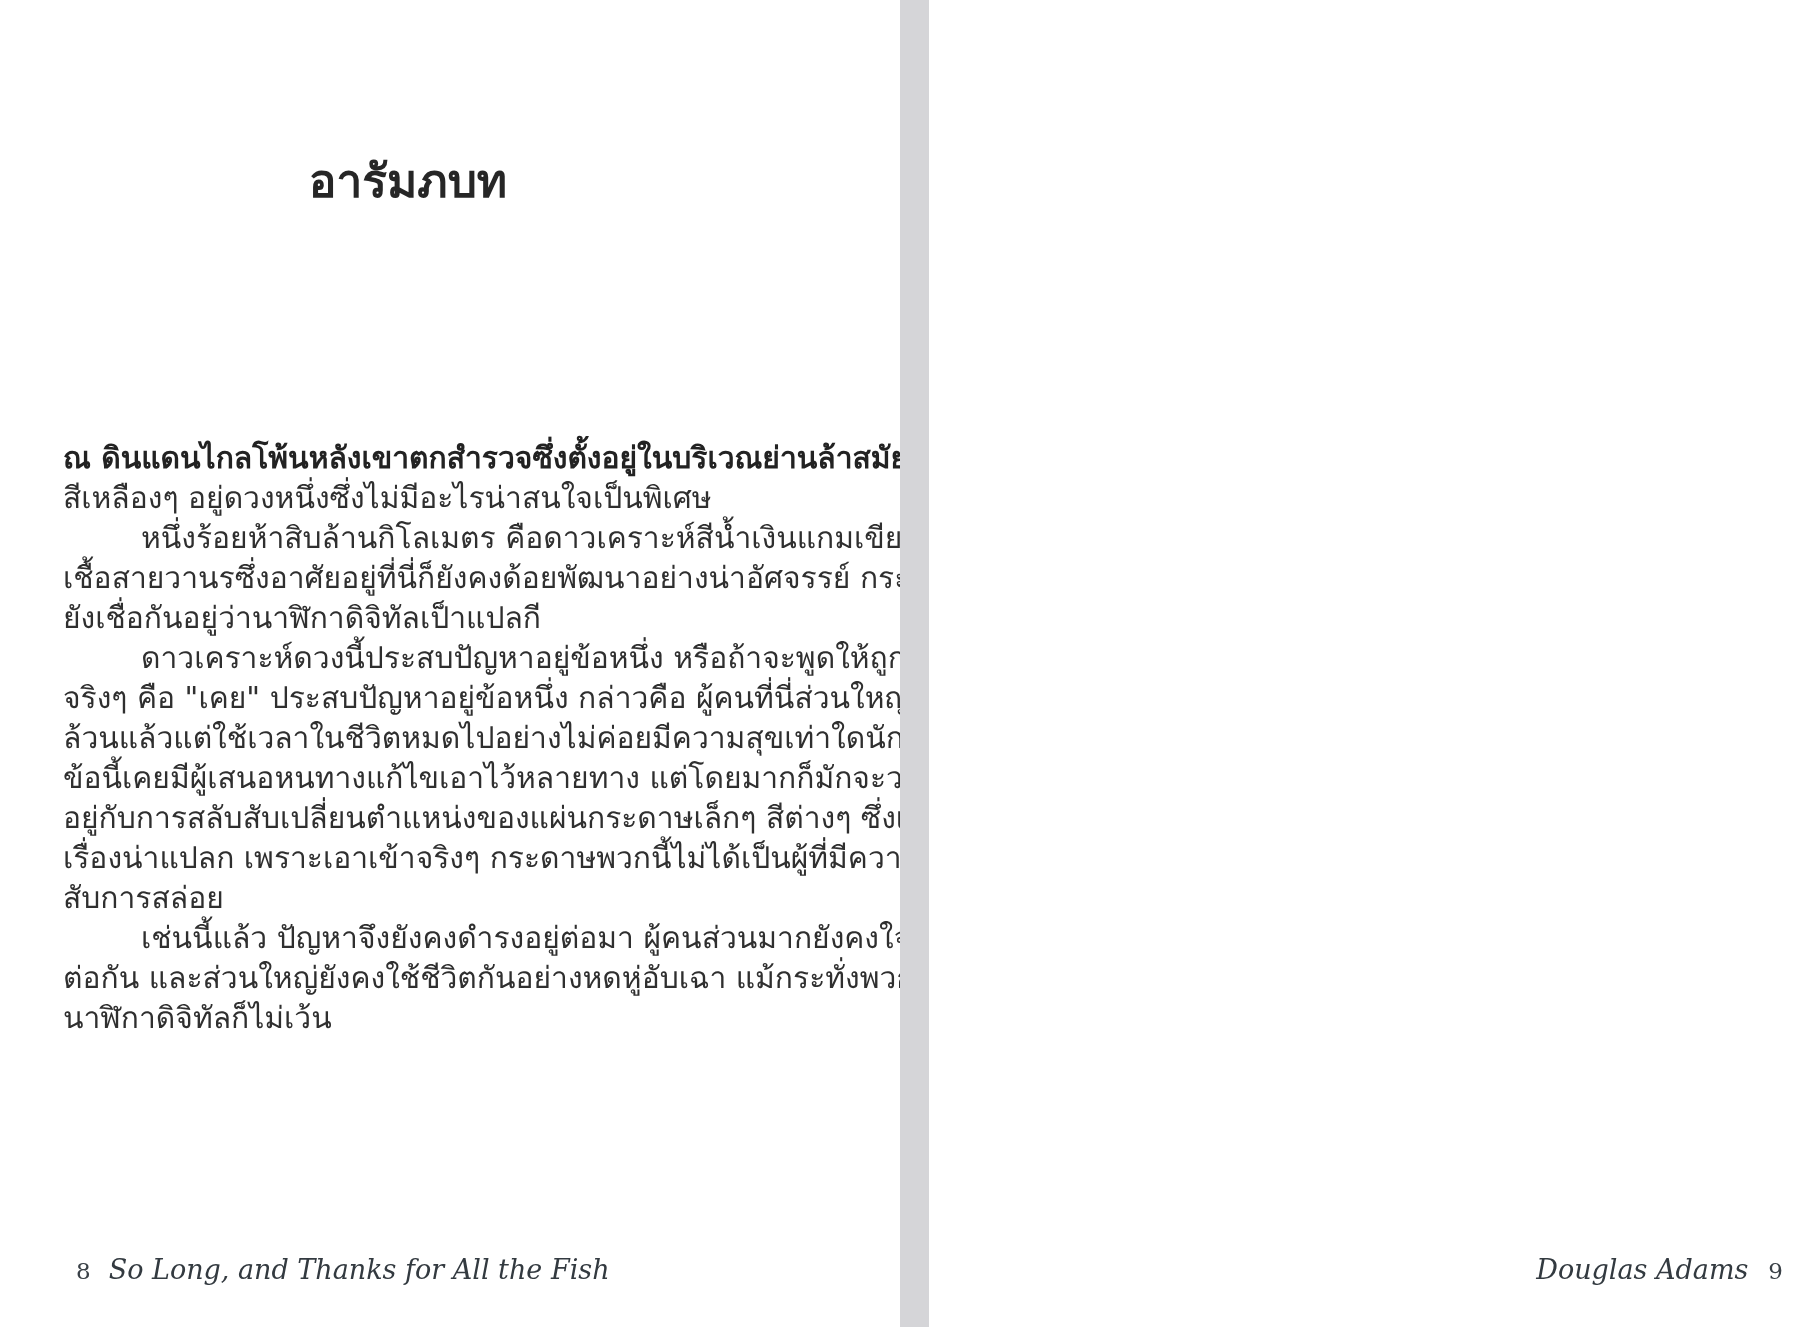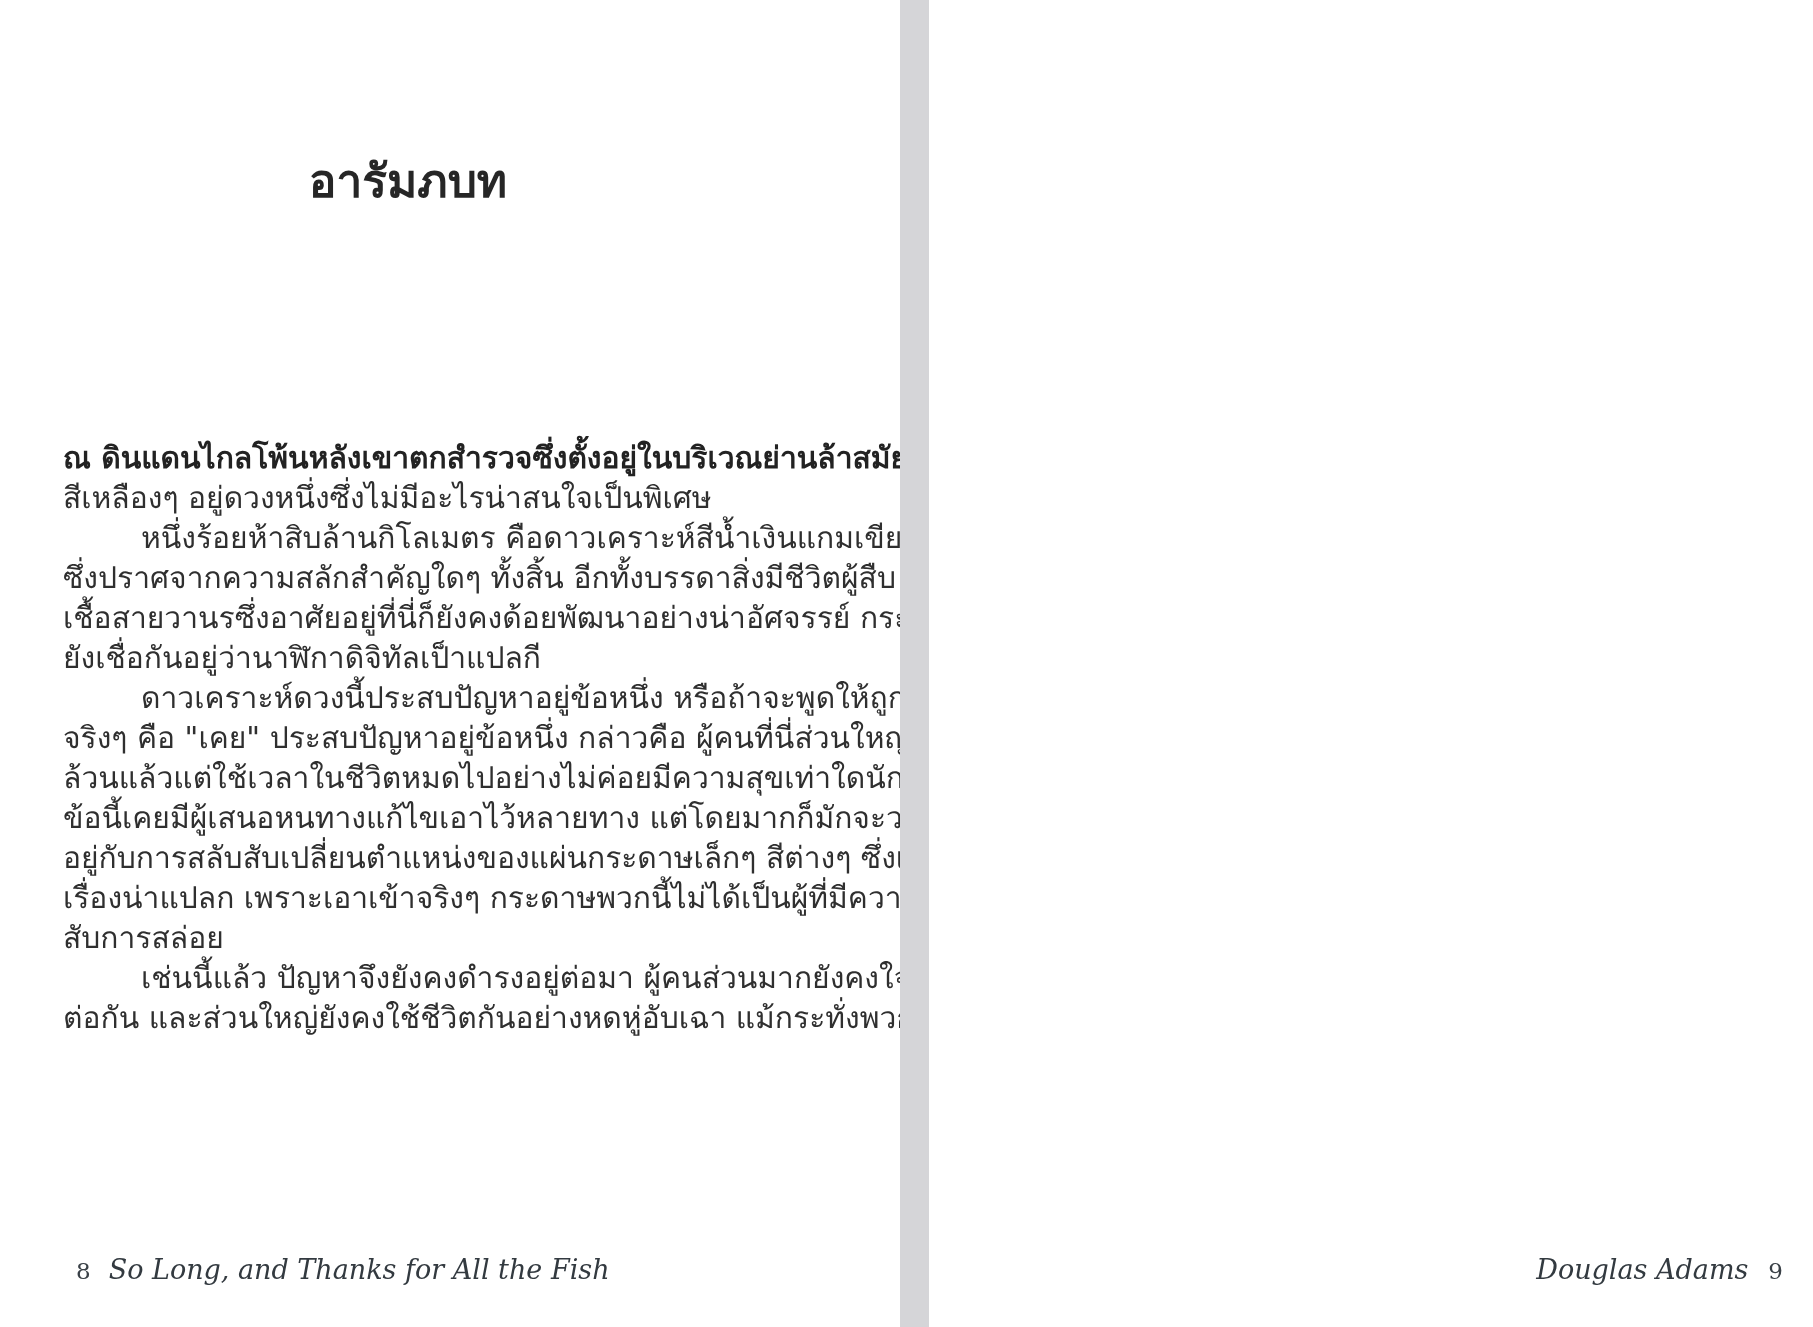--- a/index.html
+++ b/index.html
@@ -91,36 +91,36 @@
   <div class="page page-left">
     <div class="chapter-title">อารัมภบท</div>
 
     <div class="body-block left-body">
         <div class="para">
           <div class="line bold">ณ ดินแดนไกลโพ้นหลังเขาตกสำรวจซึ่งตั้งอยู่ในบริเวณย่านล้าสมัย</div>
           <div class="line">สีเหลืองๆ อยู่ดวงหนึ่งซึ่งไม่มีอะไรน่าสนใจเป็นพิเศษ</div>
         </div>
         <div class="para indent">
           <div class="line">หนึ่งร้อยห้าสิบล้านกิโลเมตร คือดาวเคราะห์สีน้ำเงินแกมเขียวดวงเล็กๆ</div>
-          <div class="line">ซึ่งปราศจากความสลักสำคัญใดๆ ทั้งสิ้น อีกทั้งบรรดาสิ่งมีชีวิตผู้สืบ</div>
           <div class="line">เชื้อสายวานรซึ่งอาศัยอยู่ที่นี่ก็ยังคงด้อยพัฒนาอย่างน่าอัศจรรย์ กระทั่ง</div>
           <div class="line">ยังเชื่อกันอยู่ว่านาฬิกาดิจิทัลเป็าแปลกี</div>
         </div>
         <div class="para indent">
           <div class="line">ดาวเคราะห์ดวงนี้ประสบปัญหาอยู่ข้อหนึ่ง หรือถ้าจะพูดให้ถูก</div>
           <div class="line">จริงๆ คือ "เคย" ประสบปัญหาอยู่ข้อหนึ่ง กล่าวคือ ผู้คนที่นี่ส่วนใหญ่</div>
           <div class="line">ล้วนแล้วแต่ใช้เวลาในชีวิตหมดไปอย่างไม่ค่อยมีความสุขเท่าใดนัก ปัญหา</div>
           <div class="line">ข้อนี้เคยมีผู้เสนอหนทางแก้ไขเอาไว้หลายทาง แต่โดยมากก็มักจะวนเวียน</div>
           <div class="line">อยู่กับการสลับสับเปลี่ยนตำแหน่งของแผ่นกระดาษเล็กๆ สีต่างๆ ซึ่งเป็น</div>
           <div class="line">เรื่องน่าแปลก เพราะเอาเข้าจริงๆ กระดาษพวกนี้ไม่ได้เป็นผู้ที่มีความทุกข์</div>
           <div class="line">สับการสล่อย</div>
         </div>
         <div class="para indent">
           <div class="line">เช่นนี้แล้ว ปัญหาจึงยังคงดำรงอยู่ต่อมา ผู้คนส่วนมากยังคงใจดำ</div>
           <div class="line">ต่อกัน และส่วนใหญ่ยังคงใช้ชีวิตกันอย่างหดหู่อับเฉา แม้กระทั่งพวกที่มี</div>
+          <div class="line">นาฬิกาดิจิทัลก็ไม่เว้น</div>
         </div>
       </div>
 
     <div class="footer footer-left">
       <span class="page-num">8</span><span class="running-title">So Long, and Thanks for All the Fish</span>
     </div>
   </div>
 
   <div class="gutter"></div>
 

